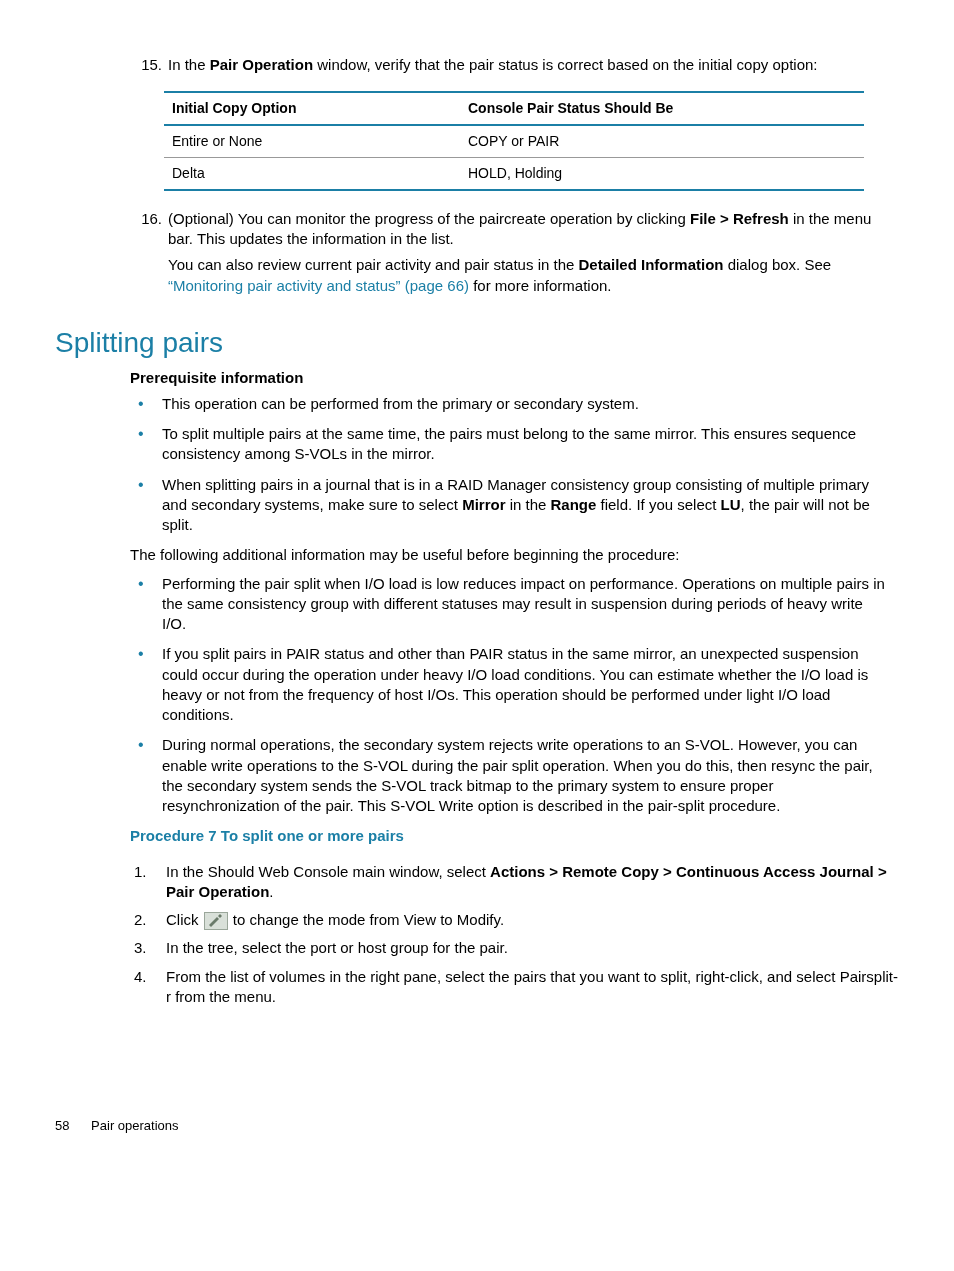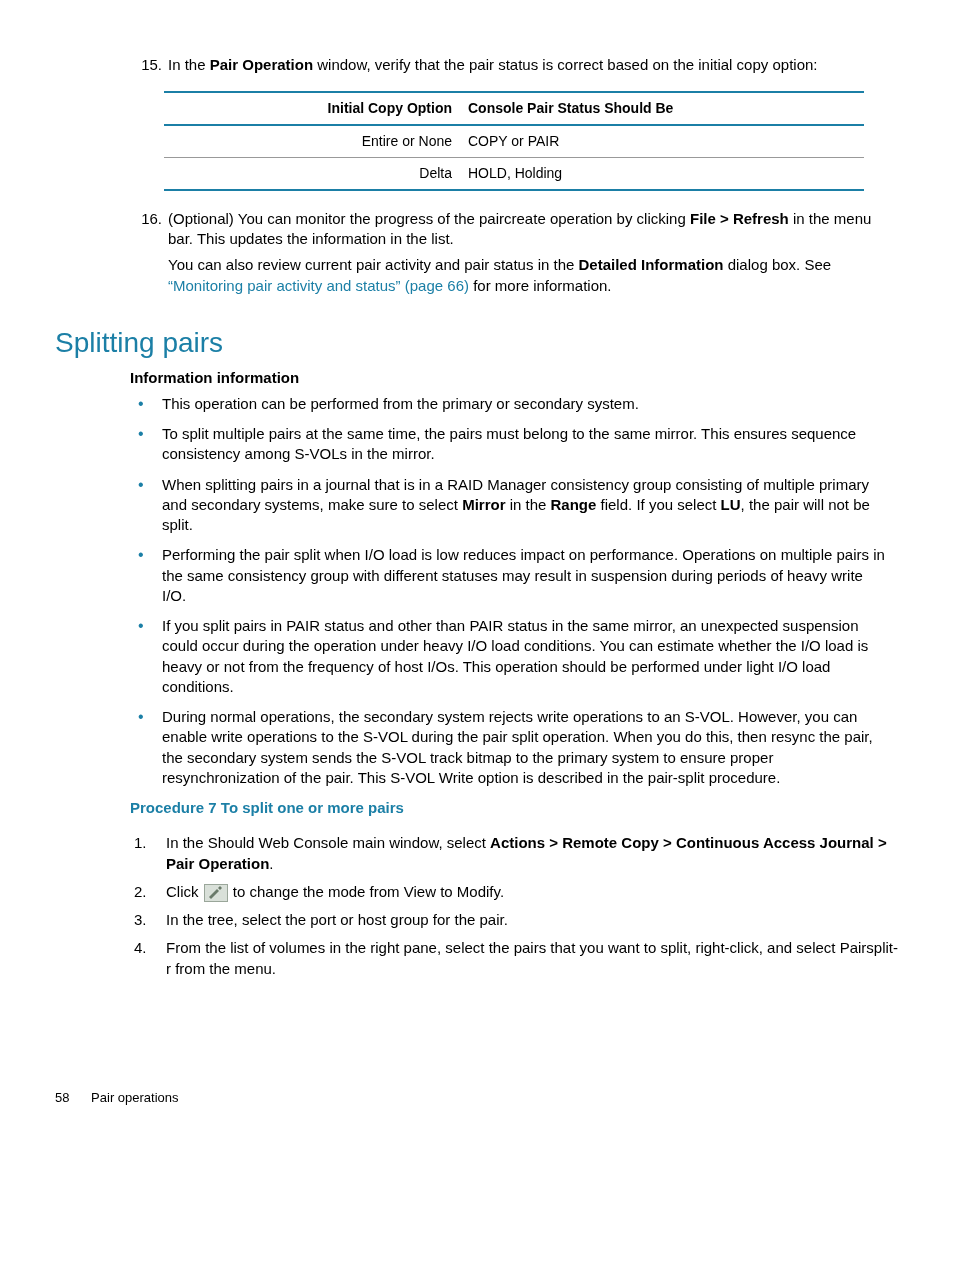--- a/index.html
+++ b/index.html
@@ -39,21 +39,21 @@
   }
   table th, table td {
     text-align: left;
     padding: 6px 8px 6px 8px;
     border-bottom: 1px solid #999;
     font-weight: normal;
   }
   table thead tr { border-top: 2px solid #1b7fa6; border-bottom: 2px solid #1b7fa6; }
   table thead th { font-weight: bold; }
   table tbody tr:last-child td, table tbody tr:last-child th { border-bottom: 2px solid #1b7fa6; }
-  table th:first-child, table td:first-child { width: 280px; text-align: right; }
+  table th:first-child, table td:first-child { width: 280px; }
   a.link { color: #1b7fa6; text-decoration: none; }
   h2.section {
     font-family: Arial, Helvetica, sans-serif;
     font-weight: normal;
     color: #1b7fa6;
     font-size: 28px;
     margin: 22px 0 6px 0;
   }
   .body-indent { margin-left: 75px; }
   .body-indent p { margin: 0 0 8px 0; }
@@ -157,29 +157,30 @@
       <div>
         <span>You can also review current pair activity and pair status in the </span><strong>Detailed Information</strong><span> dialog box. See </span><a href="#" class="link">“Monitoring pair activity and status” (page 66)</a><span> for more information.</span>
       </div>
     </div>
   </li>
 </ol>
 
 <h2 class="section">Splitting pairs</h2>
 
 <div class="body-indent">
-  <div class="sub-bold">Information information</div>
+  <div class="sub-bold">Prerequisite information</div>
   <ul class="bullets">
     <li>This operation can be performed from the primary or secondary system.</li>
     <li>To split multiple pairs at the same time, the pairs must belong to the same mirror. This ensures sequence consistency among S-VOLs in the mirror.</li>
     <li>
       <span>When splitting pairs in a journal that is in a RAID Manager consistency group consisting of multiple primary and secondary systems, make sure to select </span><strong>Mirror</strong><span> in the </span><strong>Range</strong><span> field. If you select </span><strong>LU</strong><span>, the pair will not be split.</span>
     </li>
   </ul>
 
+  <p>The following additional information may be useful before beginning the procedure:</p>
   <ul class="bullets">
     <li>Performing the pair split when I/O load is low reduces impact on performance. Operations on multiple pairs in the same consistency group with different statuses may result in suspension during periods of heavy write I/O.</li>
     <li>If you split pairs in PAIR status and other than PAIR status in the same mirror, an unexpected suspension could occur during the operation under heavy I/O load conditions. You can estimate whether the I/O load is heavy or not from the frequency of host I/Os. This operation should be performed under light I/O load conditions.</li>
     <li>During normal operations, the secondary system rejects write operations to an S-VOL. However, you can enable write operations to the S-VOL during the pair split operation. When you do this, then resync the pair, the secondary system sends the S-VOL track bitmap to the primary system to ensure proper resynchronization of the pair. This S-VOL Write option is described in the pair-split procedure.</li>
   </ul>
 
   <div class="proc-title">Procedure 7 To split one or more pairs</div>
 
   <ol class="proc">
     <li>

